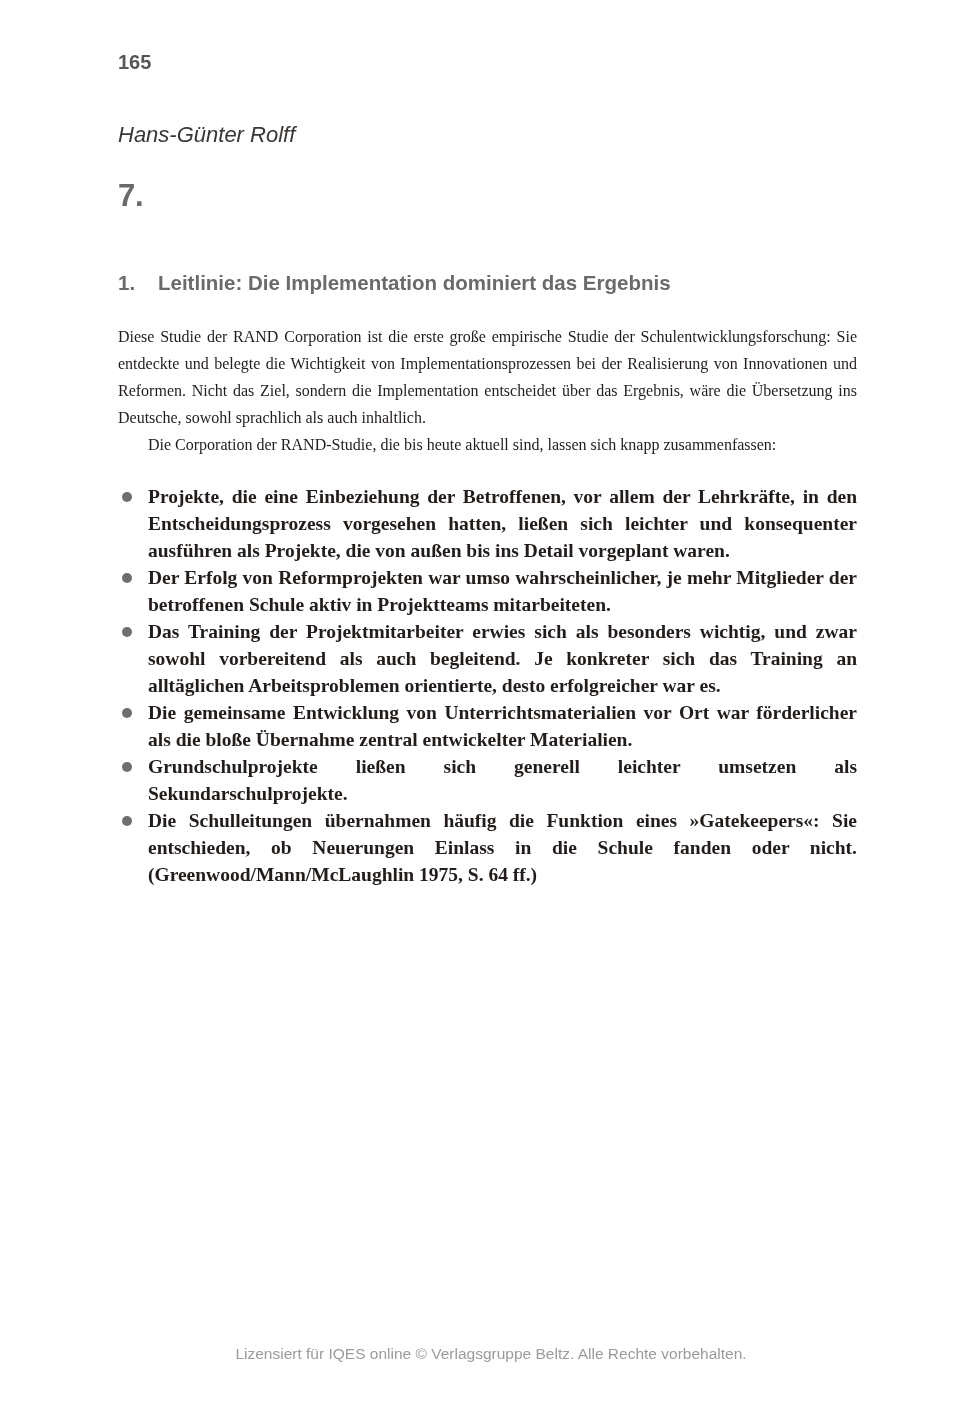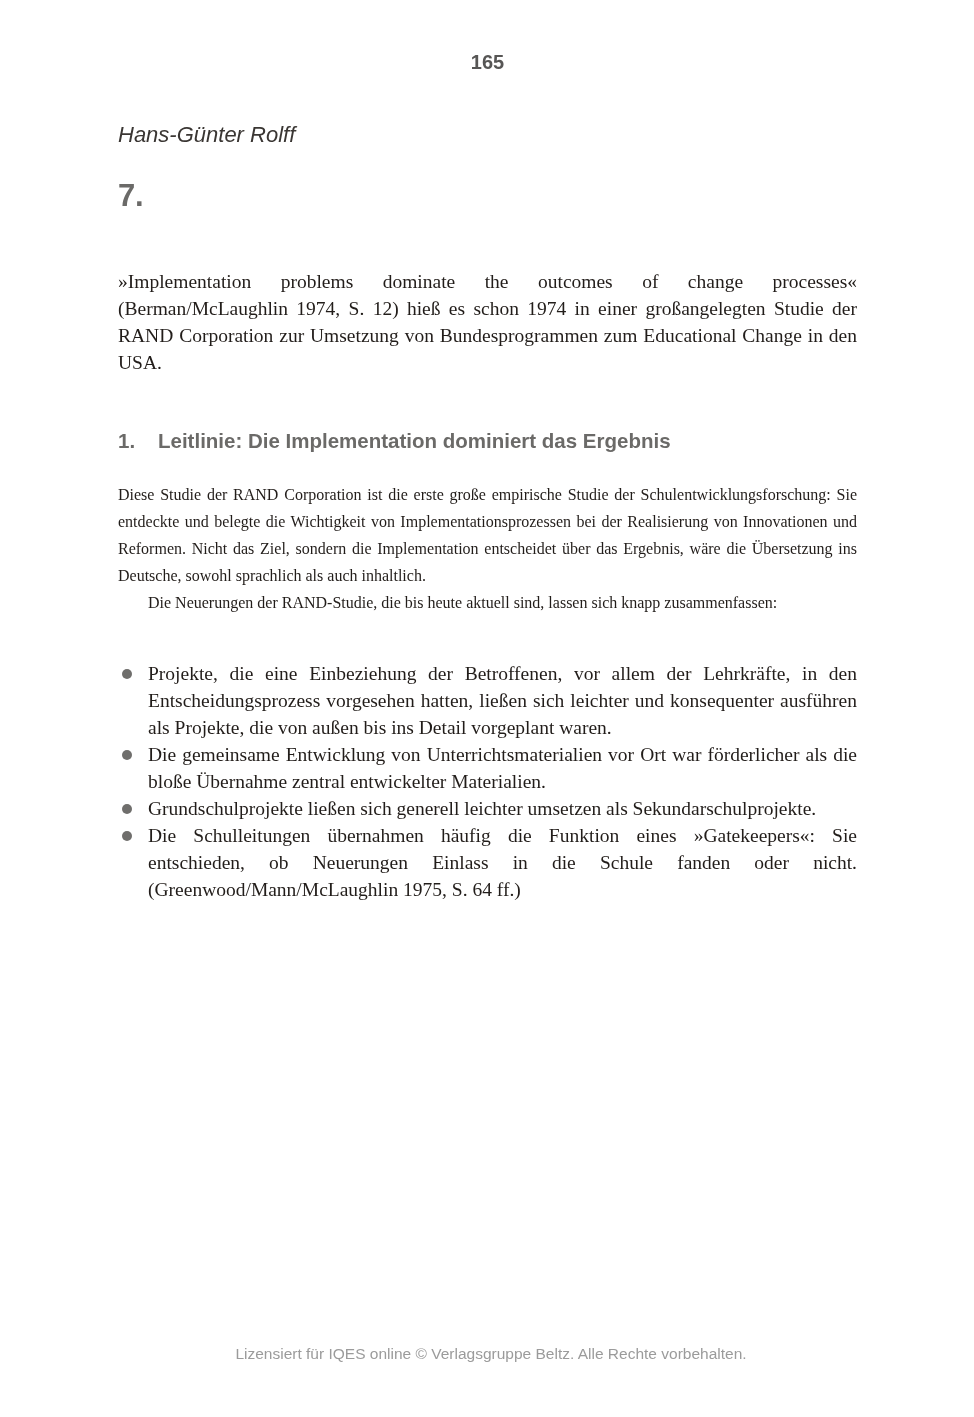--- a/index.html
+++ b/index.html
@@ -10,21 +10,21 @@
     overflow: hidden;
   }
   .page {
     position: relative;
     width: 974px; height: 1417px;
     background: #ffffff;
     padding: 0 117px 0 118px;
   }
   .page-number {
     padding-top: 50px;
-    text-align: center;
+    text-align: left;
     font-family: "Liberation Sans", sans-serif;
     font-weight: 700;
     font-size: 20px;
     line-height: 24px;
     color: #575655;
   }
   .author {
     margin-top: 48px;
     font-family: "Liberation Sans", sans-serif;
     font-style: italic;
@@ -67,22 +67,23 @@
   p.body-p {
     font-size: 16px;
     line-height: 27px;
     color: #221d1a;
     text-align: justify;
     hyphens: auto;
     -webkit-hyphens: auto;
   }
   p.body-p.indented { text-indent: 30px; }
   ul.results-list {
-    margin-top: 44px;
+    margin-top: 25px;
     list-style: none;
+    font-weight: bold;
   }
   ul.results-list li {
     position: relative;
     padding-left: 30px;
     font-size: 19.5px;
     line-height: 27px;
     color: #221d1a;
     text-align: justify;
     hyphens: auto;
     -webkit-hyphens: auto;
@@ -112,34 +113,35 @@
 <div class="page">
 
   <div class="page-number">165</div>
 
   <div class="author">Hans-Günter Rolff</div>
 
   <h1 class="chapter-heading">
     <span class="h1-num">7.</span>
   </h1>
 
-  <p class="intro">»Implementation problems dominate the outcomes of change processes« (Berman/McLaughlin 1974, S. 12) hieß es schon 1974 in einer großangelegten Studie der RAND Corporation zur Umsetzung von Bundesprogrammen zum Educational Change in den USA.</p>
 
   <h2 class="section-heading">
     <span class="h2-num">1.</span>
     <span class="h2-title">Leitlinie: Die Implementation dominiert das Ergebnis</span>
   </h2>
 
   <div class="body-block">
     <p class="body-p">Diese Studie der RAND Corporation ist die erste große empirische Studie der Schulentwicklungsforschung: Sie entdeckte und belegte die Wichtigkeit von Implementationsprozessen bei der Realisierung von Innovationen und Reformen. Nicht das Ziel, sondern die Implementation entscheidet über das Ergebnis, wäre die Übersetzung ins Deutsche, sowohl sprachlich als auch inhaltlich.</p>
-    <p class="body-p indented">Die Neuerungen der RAND-Studie, die bis heute aktuell sind, lassen sich knapp zusammenfassen:</p>
+    <p class="body-p indented">Die Corporation der RAND-Studie, die bis heute aktuell sind, lassen sich knapp zusammenfassen:</p>
   </div>
 
   <ul class="results-list">
     <li>Projekte, die eine Einbeziehung der Betroffenen, vor allem der Lehrkräfte, in den Entscheidungsprozess vorgesehen hatten, ließen sich leichter und konsequenter ausführen als Projekte, die von außen bis ins Detail vorgeplant waren.</li>
+    <li>Der Erfolg von Reformprojekten war umso wahrscheinlicher, je mehr Mitglieder der betroffenen Schule aktiv in Projektteams mitarbeiteten.</li>
+    <li>Das Training der Projektmitarbeiter erwies sich als besonders wichtig, und zwar sowohl vorbereitend als auch begleitend. Je konkreter sich das Training an alltäglichen Arbeitsproblemen orientierte, desto erfolgreicher war es.</li>
     <li>Die gemeinsame Entwicklung von Unterrichtsmaterialien vor Ort war förderlicher als die bloße Übernahme zentral entwickelter Materialien.</li>
     <li>Grundschulprojekte ließen sich generell leichter umsetzen als Sekundarschulprojekte.</li>
     <li>Die Schulleitungen übernahmen häufig die Funktion eines »Gatekeepers«: Sie entschieden, ob Neuerungen Einlass in die Schule fanden oder nicht. (Greenwood/Mann/McLaughlin 1975, S. 64 ff.)</li>
   </ul>
 
   <div class="footer">Lizensiert für IQES online © Verlagsgruppe Beltz. Alle Rechte vorbehalten.</div>
 
 </div>
 
 </body></html>

